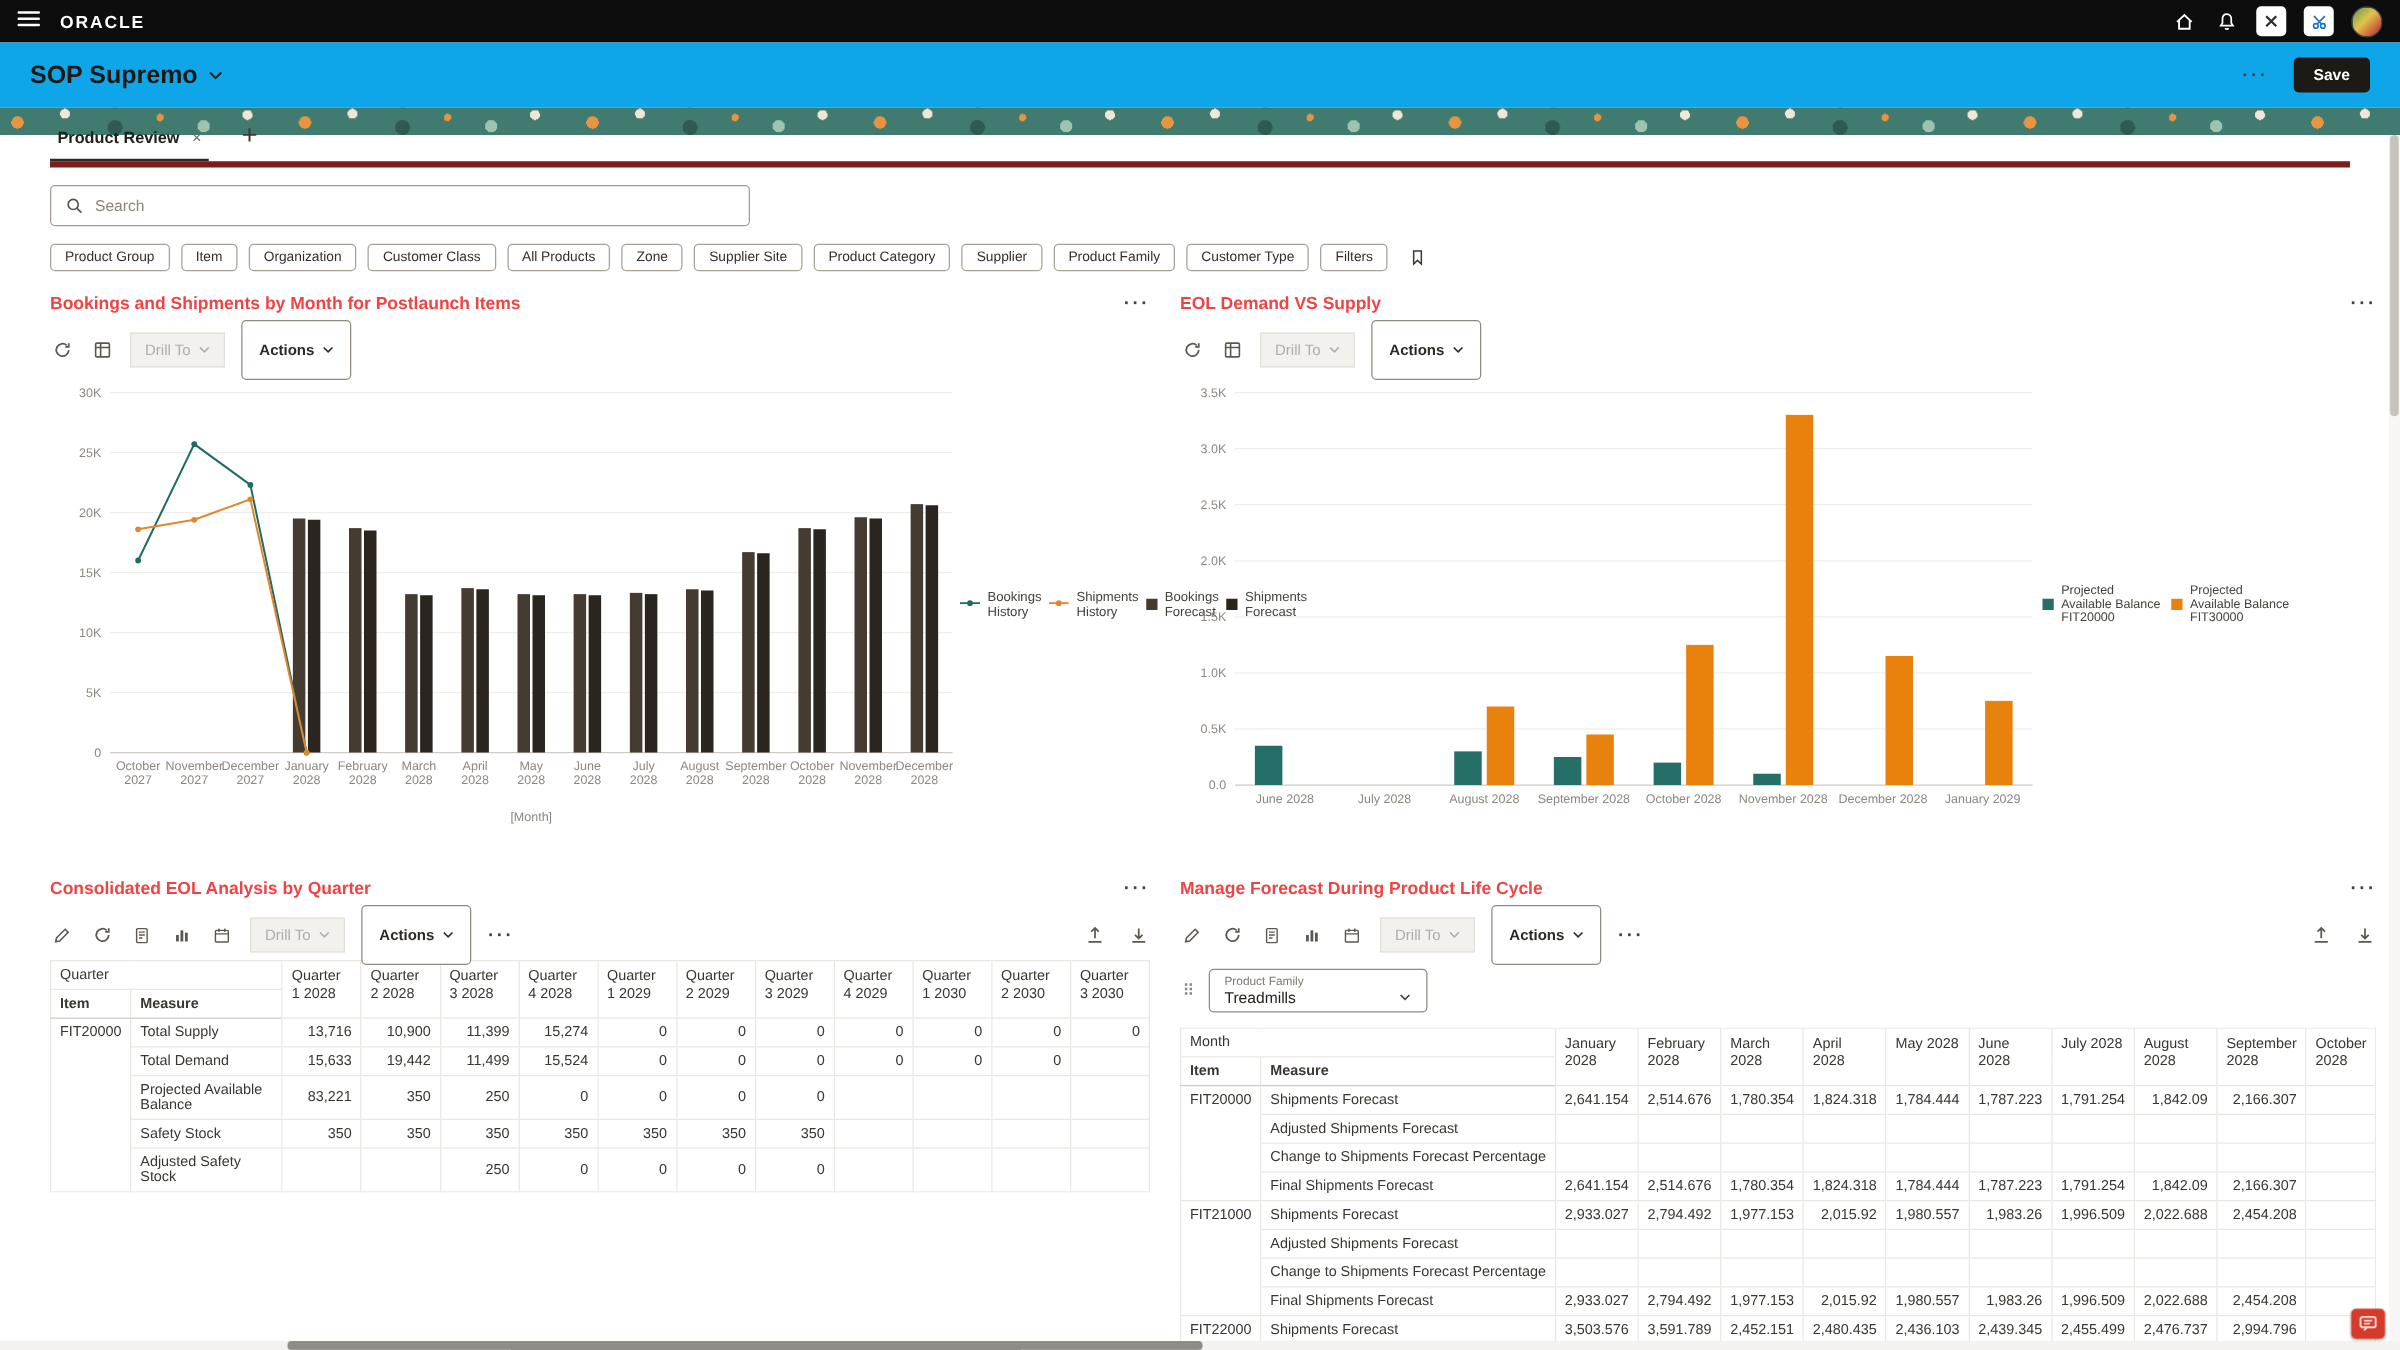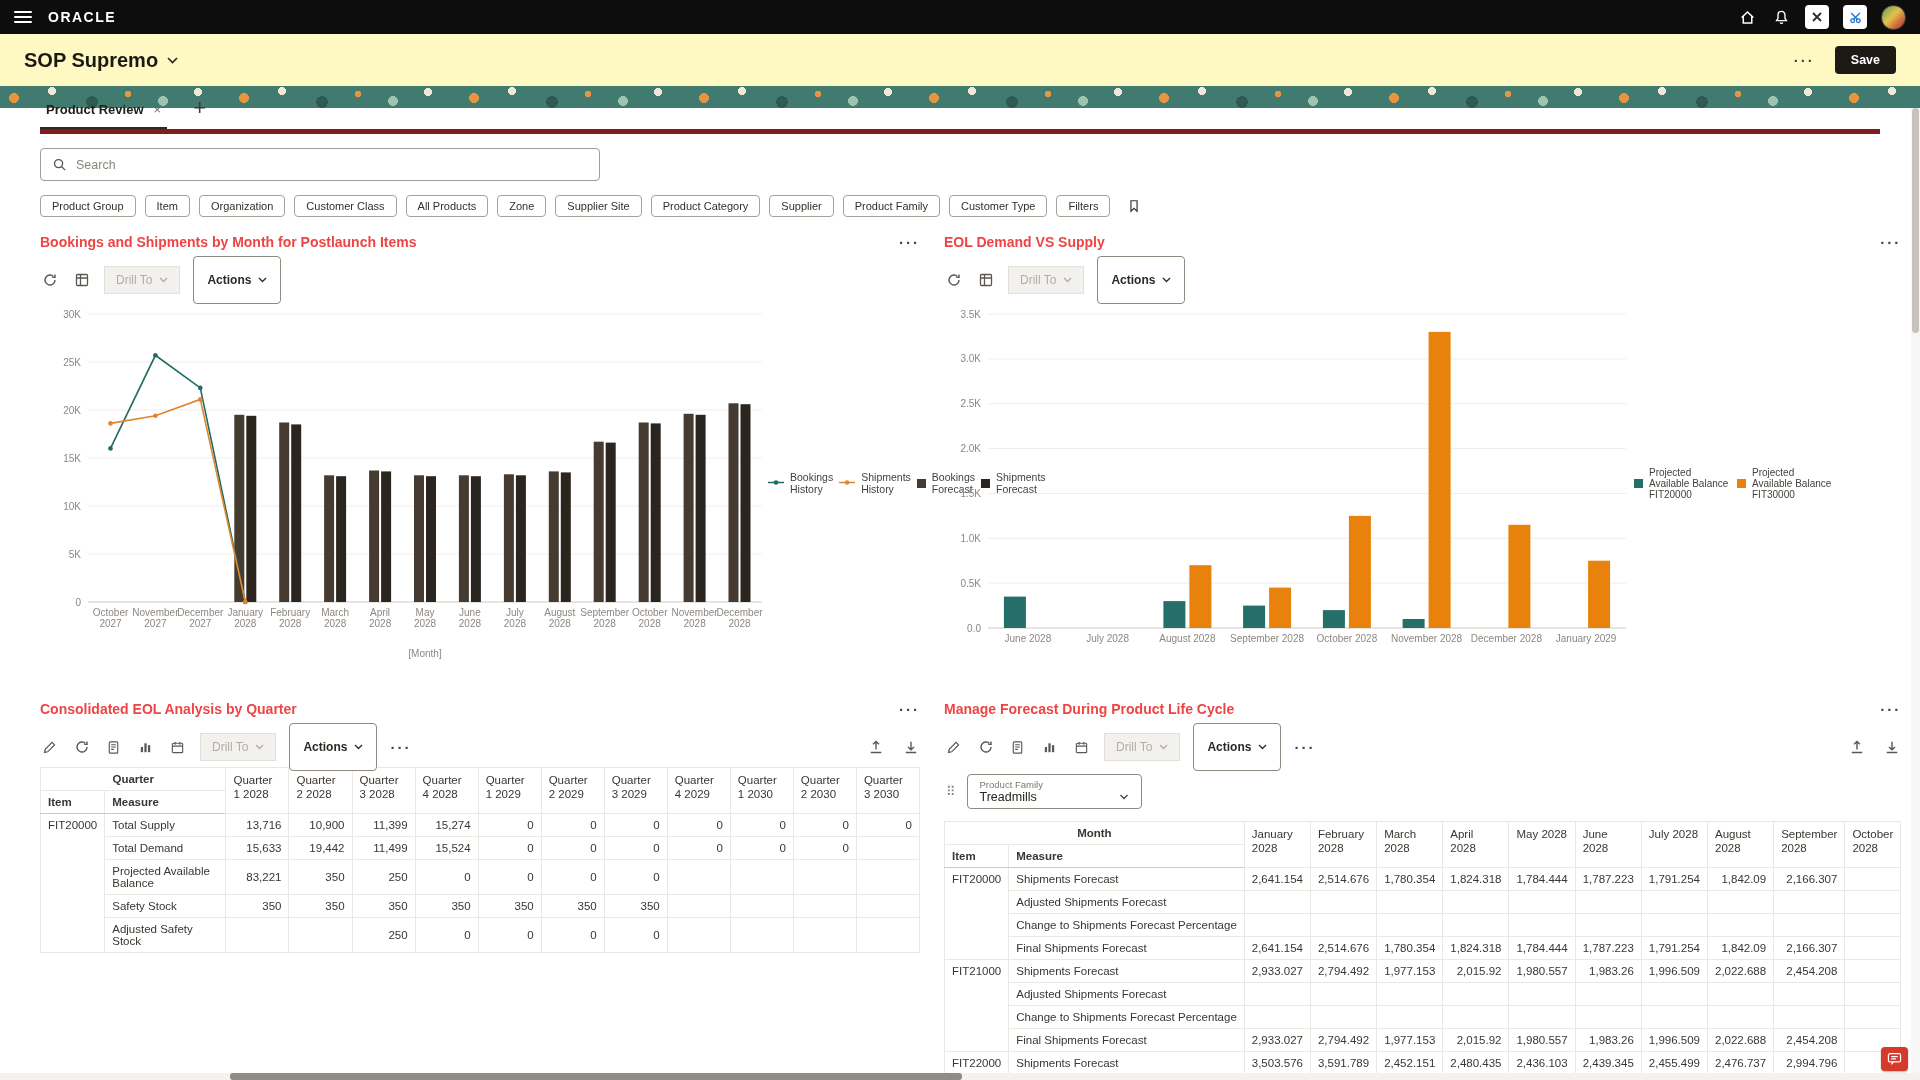--- a/index.html
+++ b/index.html
@@ -1,31 +1,31 @@
 <!DOCTYPE html>
 <html><head>
 <meta charset="utf-8">
 <style>
   *{box-sizing:border-box;margin:0;padding:0}
   html,body{width:1920px;height:1080px;overflow:hidden;background:#fff;
     font-family:"Liberation Sans",sans-serif;color:#2e2b27}
   button{font-family:inherit;cursor:pointer}
   
   .topbar{height:34px;background:#0d0d0d;display:flex;align-items:center;justify-content:space-between;padding:0 14px}
-  .tb-left{display:flex;align-items:center;gap:16px}
+  .tb-left{display:flex;gap:16px}
   .hamburger{display:flex;flex-direction:column;gap:3px;width:18px;cursor:pointer}
   .hamburger i{display:block;height:2px;background:#fff;border-radius:1px}
   .brand{color:#fff;font-weight:700;font-size:14px;letter-spacing:1.5px}
   .tb-right{display:flex;align-items:center;gap:14px}
   .tb-iconbtn{color:#fff;width:20px;height:20px;display:flex;align-items:center;justify-content:center;cursor:pointer}
   .tb-square{width:24px;height:24px;background:#fff;border-radius:4px;display:flex;align-items:center;justify-content:center;cursor:pointer}
   .avatar{width:25px;height:25px;border-radius:50%;cursor:pointer;
     background:linear-gradient(135deg,#5a9a55 0%,#e3c34b 45%,#c8563a 80%,#7c4ea0 100%);border:1px solid #444}
   
-  .appheader{height:52px;background:#fef9c3;display:flex;align-items:center;justify-content:space-between;padding:12px 24px}
+  .appheader{height:52px;background:#0ea5e9;display:flex;align-items:center;justify-content:space-between;padding:12px 24px}
   .ah-left{display:flex;align-items:center;gap:9px;cursor:pointer}
   .ah-title{font-size:20px;font-weight:700;color:#1c1915}
   .ah-right{display:flex;align-items:center;gap:20px}
   .dots{color:#45413b;font-size:15px;font-weight:700;letter-spacing:2px;cursor:pointer}
   .save-btn{background:#1d1a16;color:#fff;border:0;border-radius:4px;padding:7px 16px;font-size:12.5px;font-weight:600}
   
   .banner{height:22px;background-color:#417a6f;background-repeat:repeat-x;background-size:230px 22px;background-image:
     radial-gradient(circle 5px at 14px 12px,#e7953f 98%,transparent),
     radial-gradient(circle 4px at 52px 5px,#f0e7d8 98%,transparent),
     radial-gradient(circle 6px at 92px 16px,#2e5a51 98%,transparent),
@@ -59,21 +59,21 @@
   .chart-wrap{display:flex;align-items:center}
   .chart text{font-family:"Liberation Sans",sans-serif;font-size:10px;fill:#8d8781}
   .legend{display:flex;flex-direction:row;gap:6px;font-size:10.5px;color:#45423d;flex:none}
   .legend1w{width:152px}.legend2w{width:200px;font-size:10px}
   .lg-item{display:flex;align-items:center;gap:6px}
   .lg-mk.sq{width:9px;height:9px;display:inline-block;flex:none}
   
   .table-clip{overflow:hidden;width:100%}
   table.pivot{border-collapse:collapse;table-layout:fixed}
   .pivot th,.pivot td{border:1px solid #ebe8e4;padding:5px 7px;font-size:11.5px;color:#3a3631;text-align:left;background:#fff}
-  .pivot .corner{text-align:center;vertical-align:top;font-weight:700}
+  .pivot .corner{text-align:left;vertical-align:top;font-weight:400}
   .pivot .colh{vertical-align:top;font-weight:400;line-height:1.25}
   .pivot .rowh{font-weight:600}
   .pivot td.val{text-align:right}
   .pivot td.itemcell{vertical-align:top}
   .pivot td.measurecell.nowrap{white-space:nowrap;overflow:hidden}
   .pivot tr.grp td{border-top:1px solid #d7d3cd}
   .pivot thead tr:last-child th{border-bottom:1px solid #cfcac4}
   
   .family-row{display:flex;align-items:center;gap:12px;padding:7px 2px 12px}
   .drag{color:#8a857e;font-size:13px;cursor:grab;letter-spacing:-1px}

